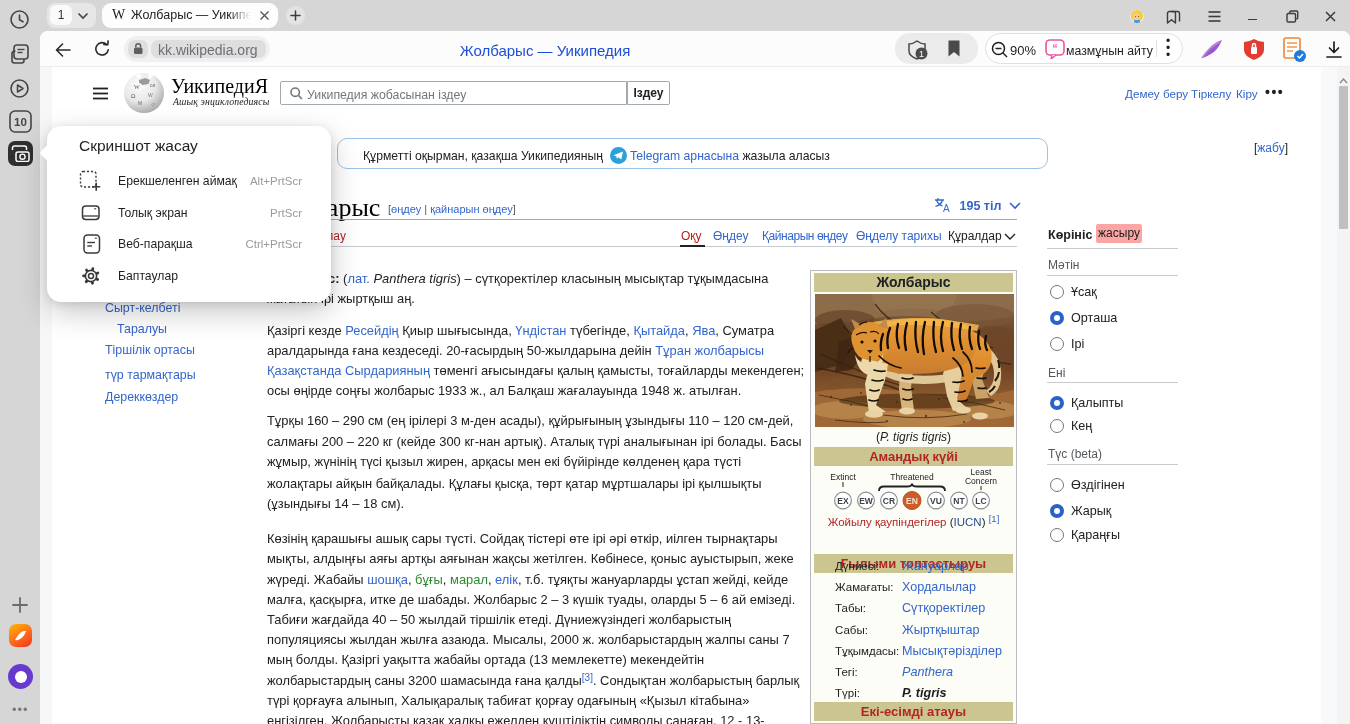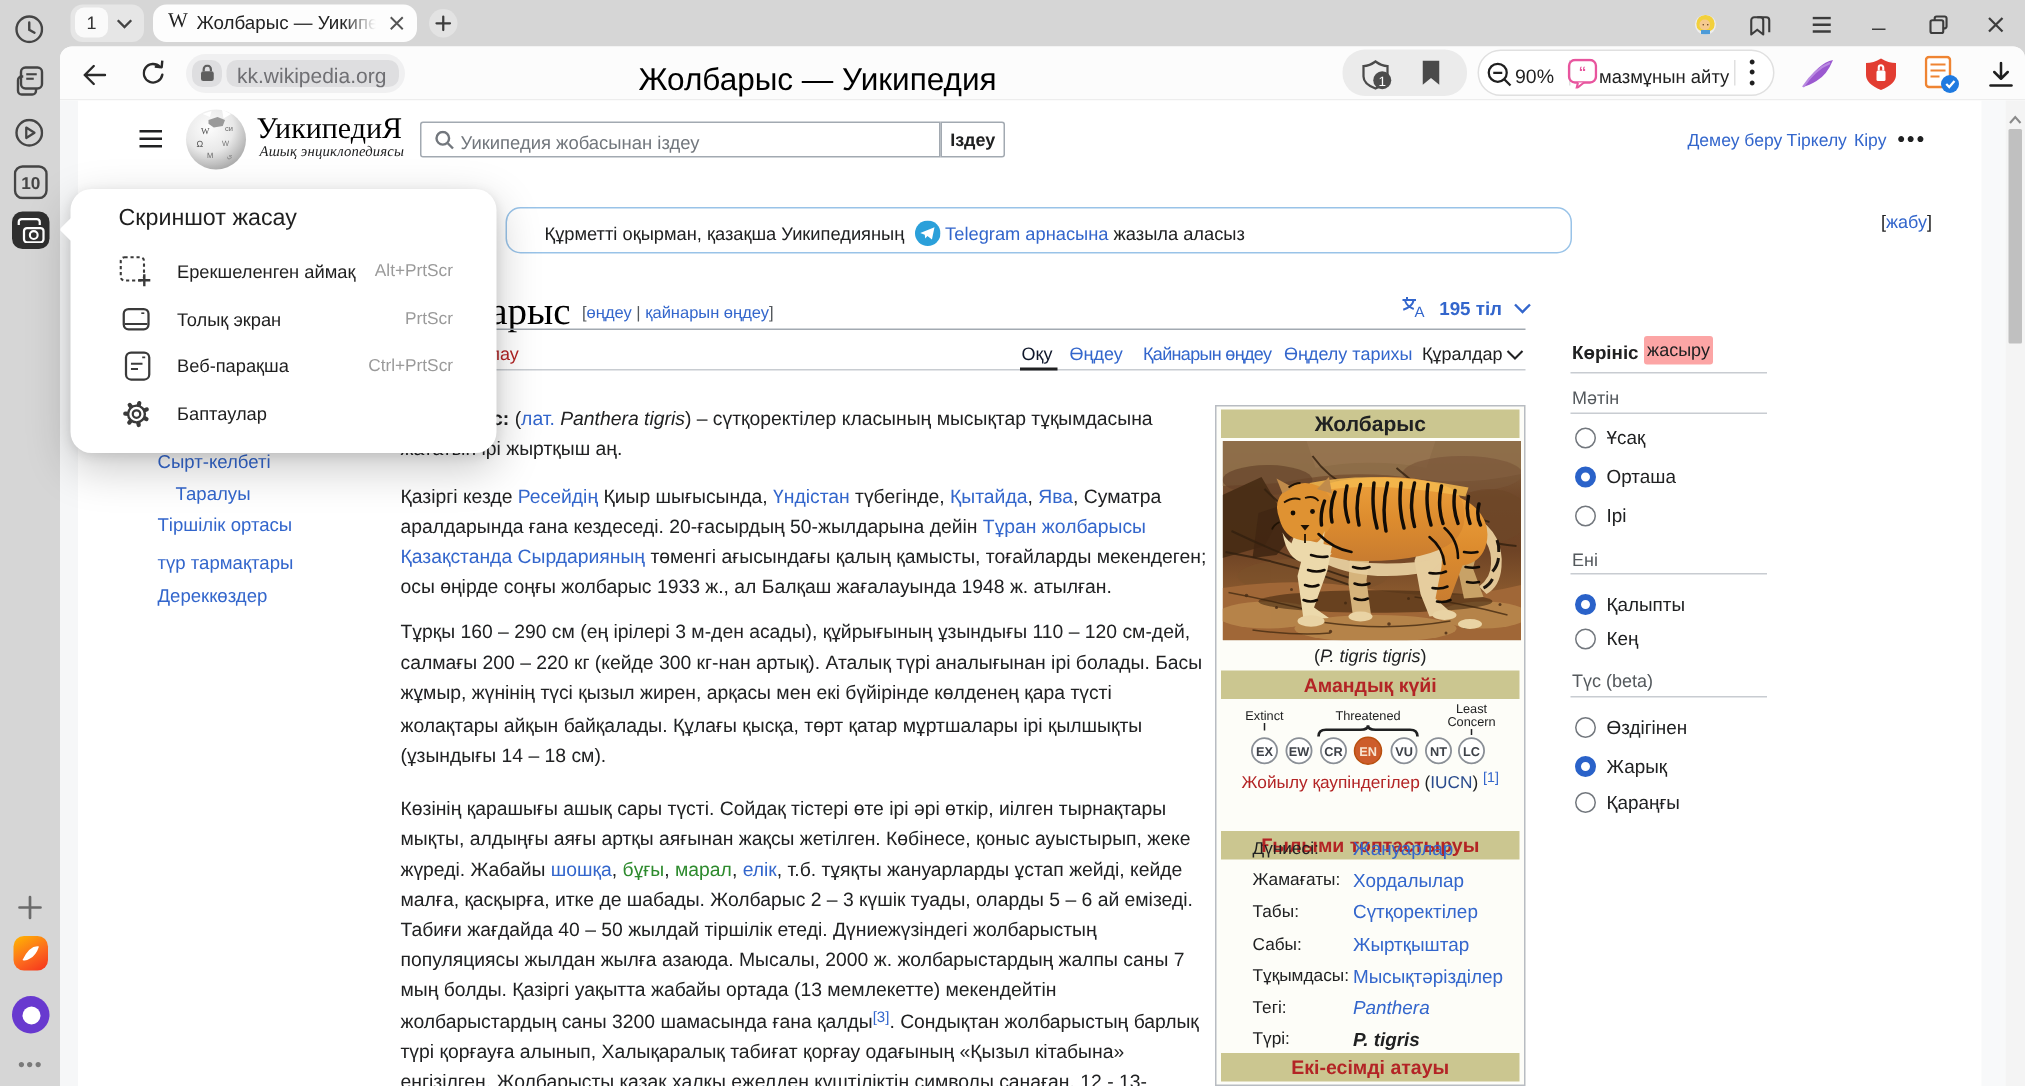--- a/index.html
+++ b/index.html
@@ -99,21 +99,21 @@
       <text x="9" y="14.5" font-size="10" fill="#3366cc" font-family="Liberation Sans">A</text>
     </svg>
   <span class="bl" style="font-weight:bold;">195 тіл</span>
   <svg width="12" height="8" style="margin-left:4px;">
       <path d="M1 1 L6 6 L11 1" fill="none" stroke="#3366cc" stroke-width="1.6"></path>
     </svg>
 </div>
 <div class="abs" style="left:266px; top:219px; width:751px; height:1px; background:#a2a9b1;"></div>
 
 <div class="abs" style="left:292px; top:228.5px; font-size:12px; color:#b32425;">Талқылау</div>
-<div class="abs" style="left:681px; top:228.5px; font-size:12px; color:#0f172a;">Оқу</div>
+<div class="abs" style="left:681px; top:228.5px; font-size:12px; color:#b91c1c;">Оқу</div>
 <div class="abs" style="left:713px; top:228.5px; font-size:12px;"><span class="bl">Өңдеу</span></div>
 <div class="abs" style="left:762px; top:228.5px; font-size:12px; letter-spacing:-0.45px;"><span class="bl">Қайнарын өңдеу</span></div>
 <div class="abs" style="left:856px; top:228.5px; font-size:12px;"><span class="bl">Өңделу тарихы</span></div>
 <div class="abs" style="left:948px; top:228.5px; font-size:12px; color:#202122;">Құралдар</div>
 <svg class="abs" style="left:1004px; top:233px;" width="12" height="8">
     <path d="M1 1 L6 6 L11 1" fill="none" stroke="#202122" stroke-width="1.4"></path>
   </svg>
 <div class="abs" style="left:266px; top:246px; width:751px; height:1px; background:#c8ccd1;"></div>
 <div class="abs" style="left:680px; top:245px; width:25px; height:2px; background:#202122;"></div>
 
@@ -499,21 +499,21 @@
     <path d="M8.2 4.4 l4.6 0.4 l0.4 -4.4" fill="none" stroke="#2a2a2a" stroke-width="1.6" stroke-linejoin="round"></path>
   </svg>
 <div class="abs" style="left:124px; top:35.5px; width:146px; height:26px; background:#f0f0f1; border-radius:13px;"></div>
 <div class="abs" style="left:128px; top:39.5px; width:20px; height:18px; background:#dedee0; border-radius:7px;"></div>
 <div class="abs" style="left:151px; top:39.5px; width:115px; height:18px; background:#dedee0; border-radius:7px;"></div>
 <svg class="abs" style="left:133px; top:43px;" width="11" height="12">
     <rect x="1" y="4.5" width="8.5" height="6.5" rx="1.5" fill="#5f5f5f"></rect>
     <path d="M2.8 4.5 v-1.3 a2.4 2.4 0 0 1 4.8 0 v1.3" fill="none" stroke="#5f5f5f" stroke-width="1.5"></path>
   </svg>
 <div class="abs" style="left:158px; top:42px; font-size:14px; color:#6f6f73;">kk.wikipedia.org</div>
-<div class="abs" style="left:40px; top:41.5px; width:1010px; text-align:center; font-size:21px; color:#000000;">Жолбарыс — Уикипедия</div>
+<div class="abs" style="left:40px; top:41.5px; width:1010px; text-align:center; font-size:15px; color:#1d4ed8;">Жолбарыс — Уикипедия</div>
 
 <div class="abs" style="left:895px; top:33px; width:83px; height:31px; background:#ebebeb; border-radius:15px;"></div>
 <svg class="abs" style="left:908px; top:40px;" width="22" height="20">
   <path d="M9 1 q4 3 8 3 v7 q0 5 -8 8 q-8 -3 -8 -8 v-7 q4 0 8 -3 Z" fill="#ebebeb" stroke="#4a4a4a" stroke-width="1.5"></path>
   <circle cx="13.5" cy="13.5" r="6" fill="#4c4c4c"></circle>
   <text x="13.5" y="17" text-anchor="middle" font-size="9" fill="#fff" font-family="Liberation Sans">1</text>
 </svg>
 <svg class="abs" style="left:947px; top:39px;" width="14" height="19">
     <path d="M1.5 1.5 h11 v16 l-5.5 -4.5 l-5.5 4.5 Z" fill="#4a4a4a"></path>
   </svg>

